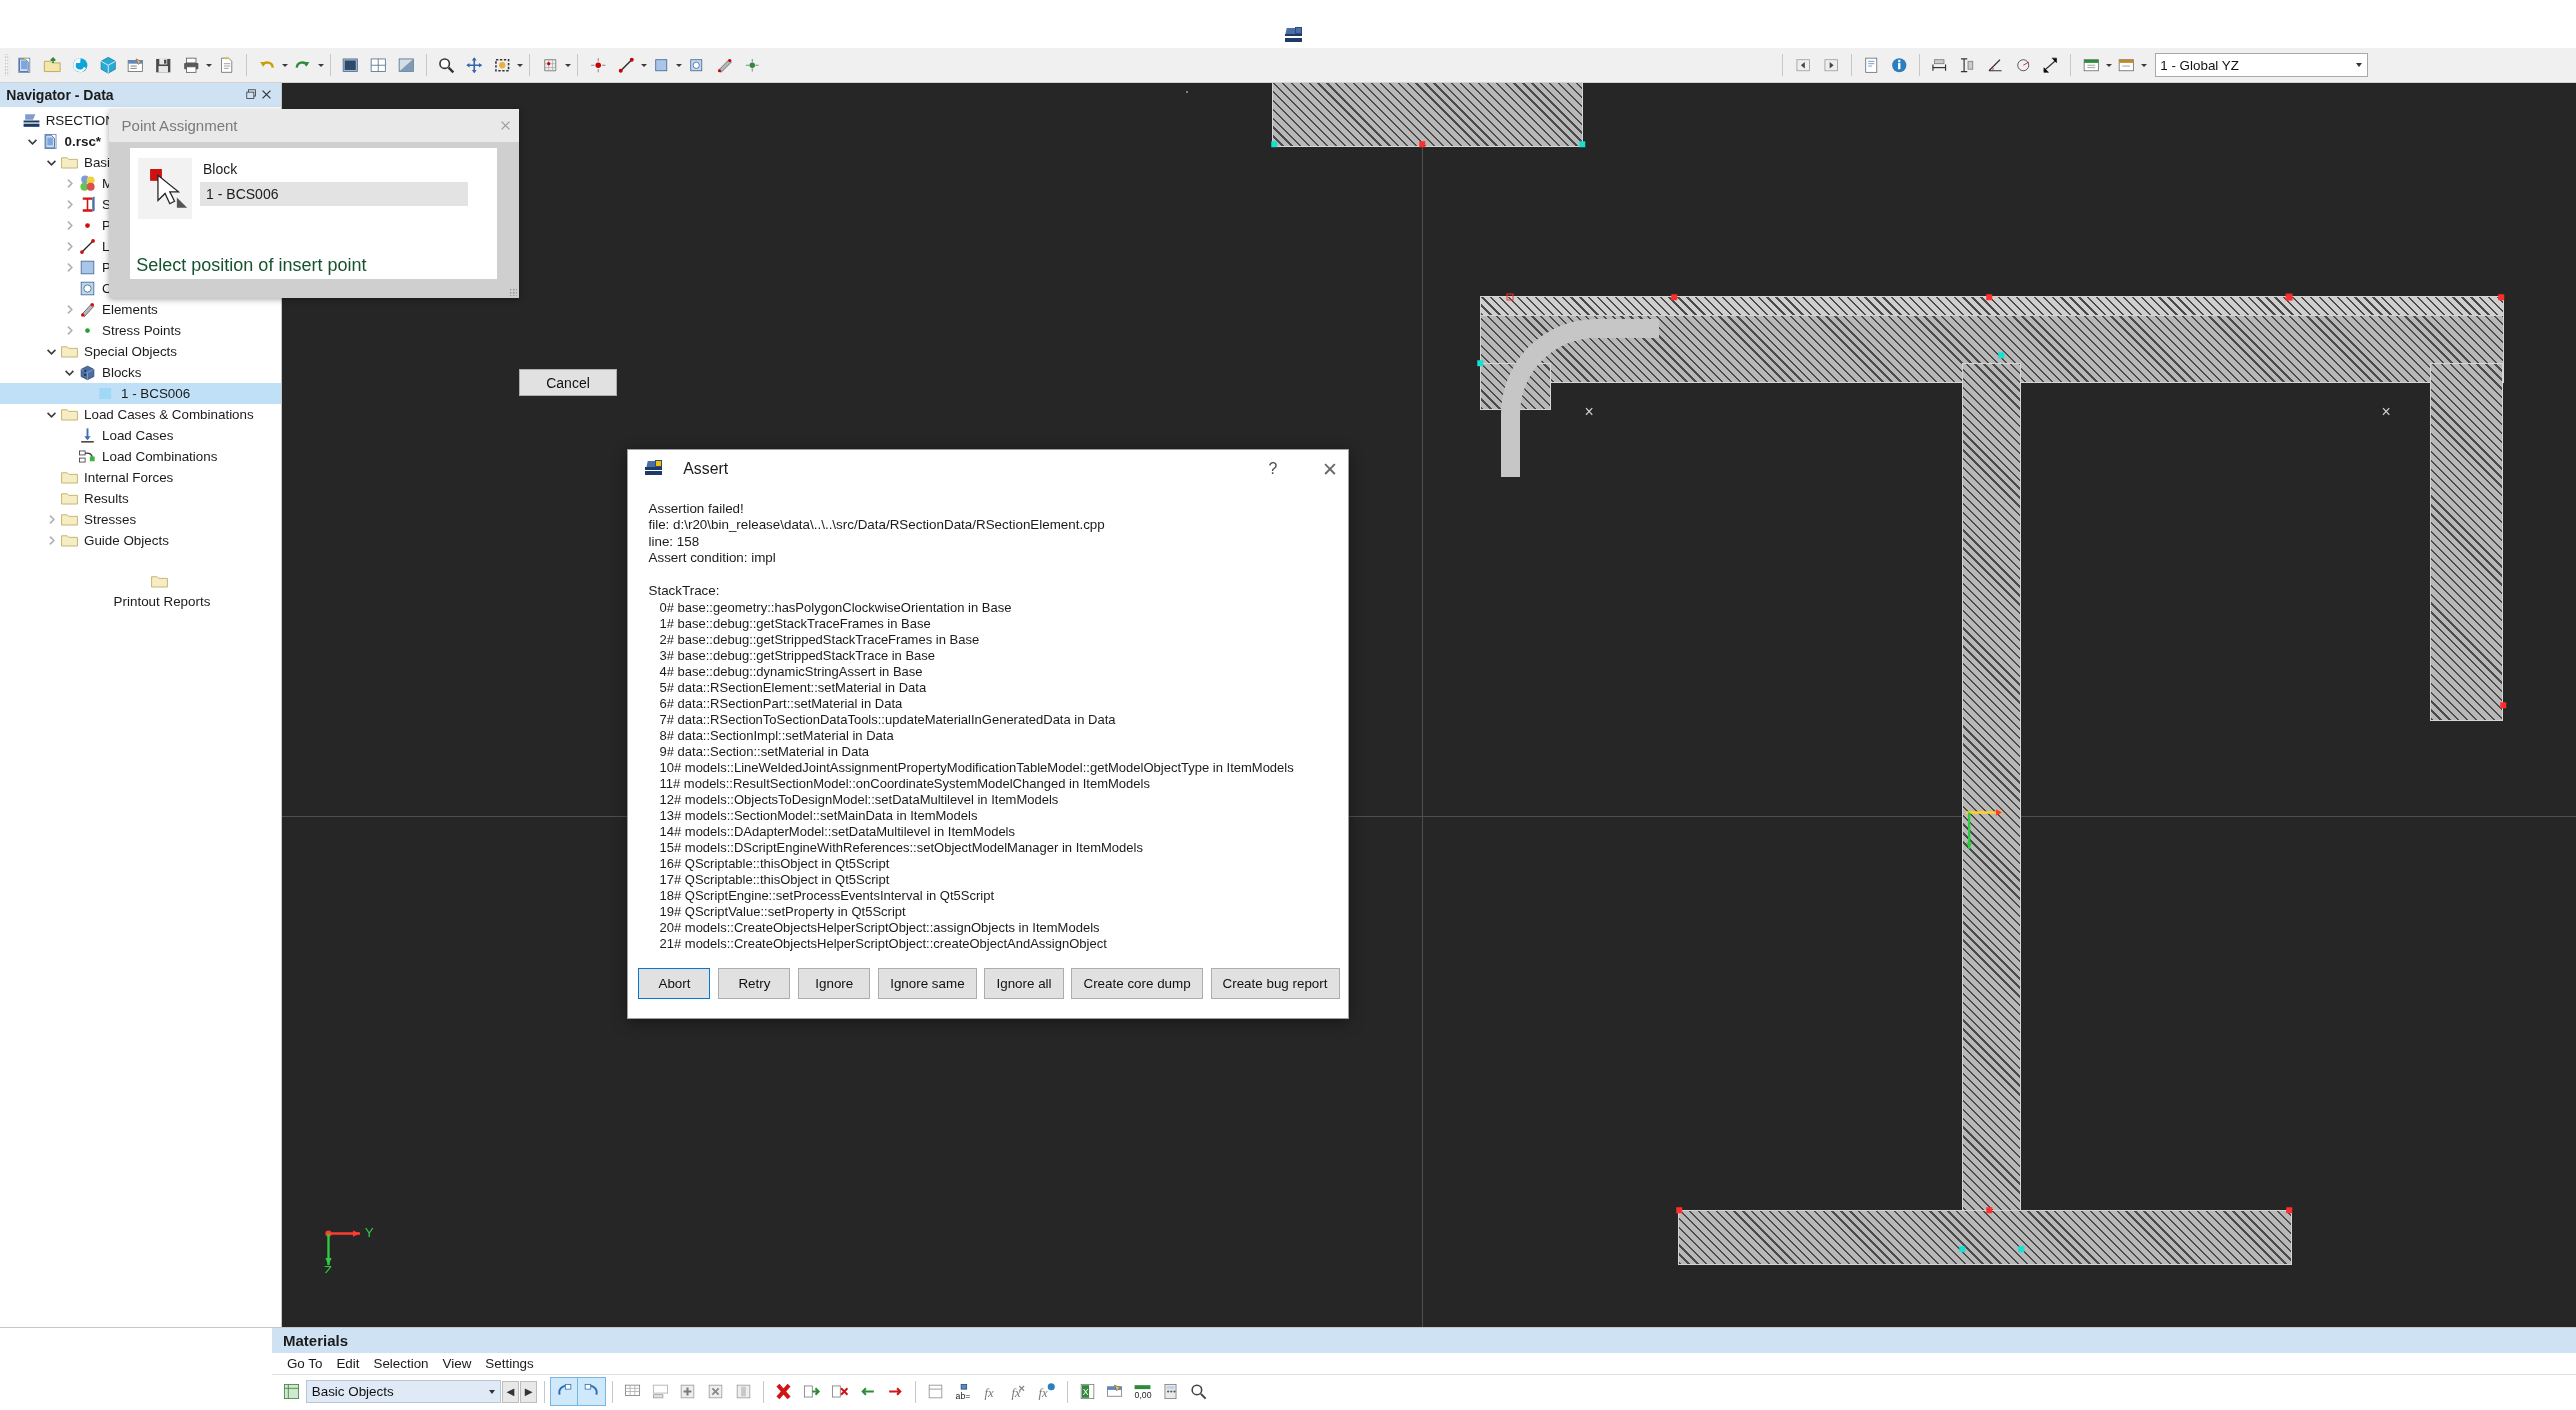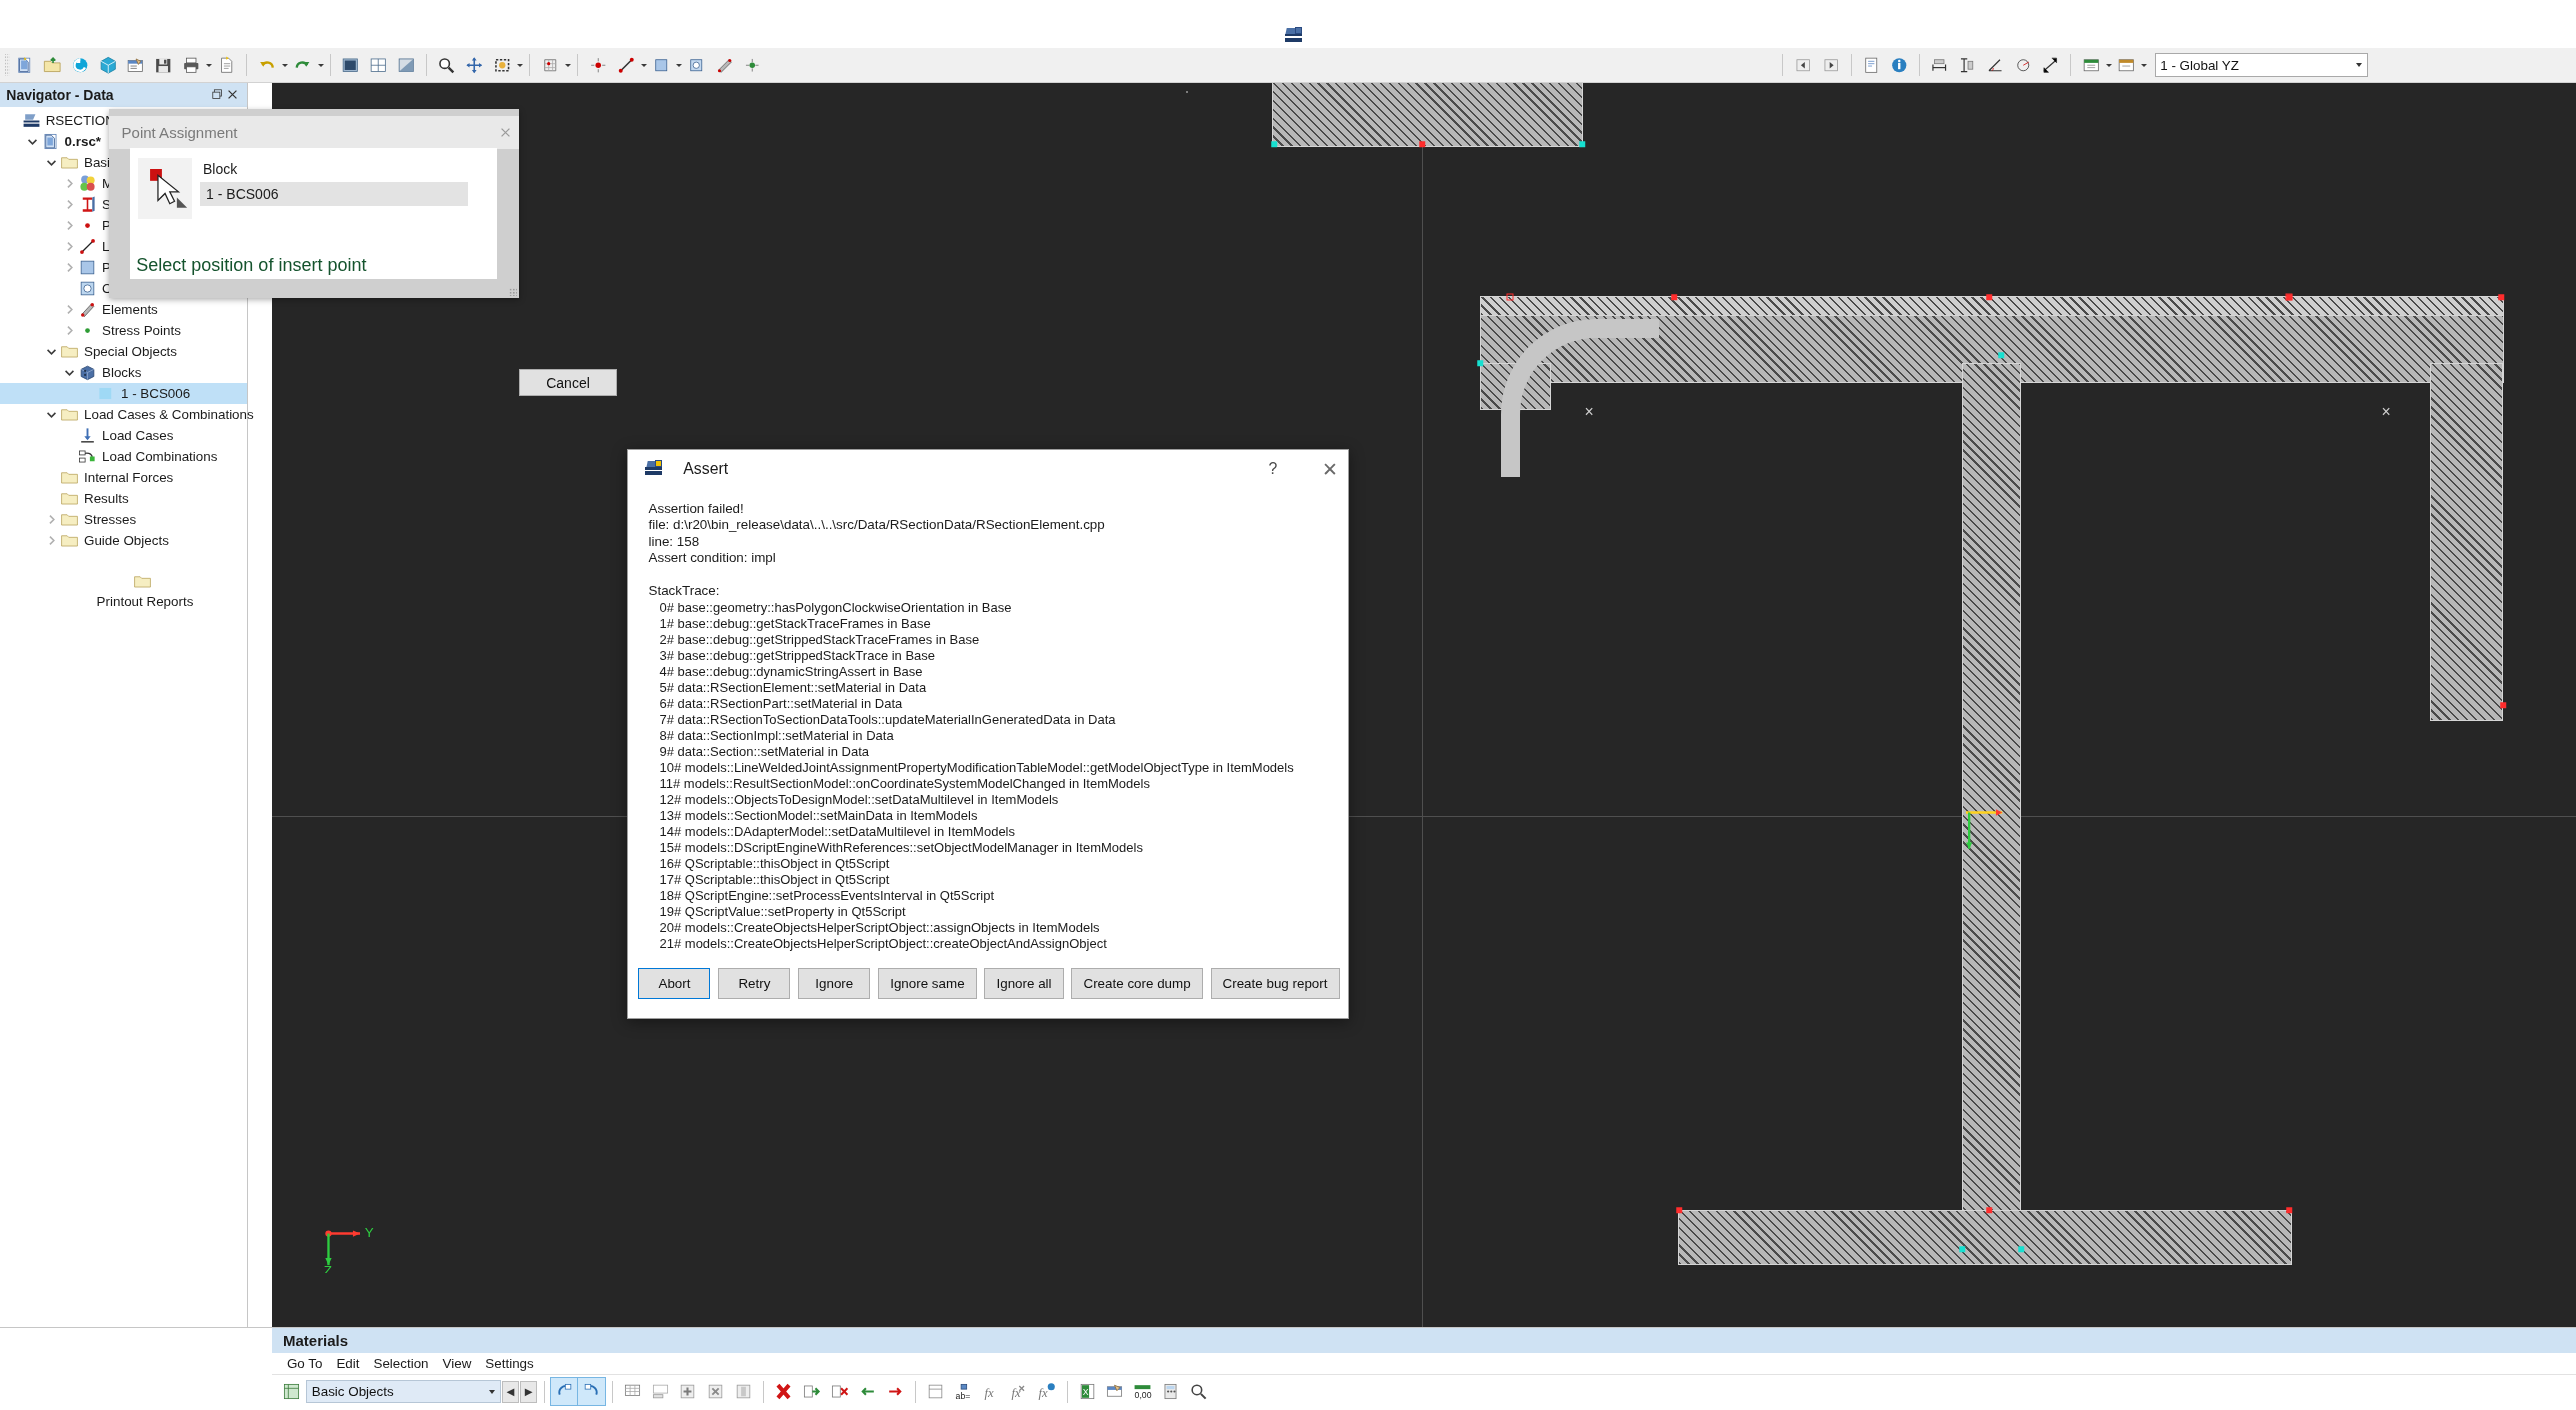--- a/index.html
+++ b/index.html
@@ -58,21 +58,21 @@
   .tcombo {
     width: 213px; height: 23.6px; background: #ffffff; border: 0.8px solid #a9a9a9;
     display: flex; align-items: center; padding: 0 4.7px; font-size: 13.4px; color: #111;
     margin-left: 6.3px; flex: 0 0 auto;
   }
   .tcombo .arrow { margin-left: auto; width:0;height:0;
       border-left:3.9px solid transparent;border-right:3.9px solid transparent;border-top:4.7px solid #333; }
 
   
   .nav {
-    position: absolute; left: 0; top: 83px; width: 248px; height: 1249px;
+    position: absolute; left: 0; top: 83px; width: 282px; height: 1249px;
     background: #ffffff; border-right: 0.8px solid #c6c6c6;
   }
   .nav-header {
     height: 23.6px; background: #cfe2f3; display: flex; align-items: center;
     padding: 0 6.3px; font-size: 14px; font-weight: bold; color: #1b1b1b;
   }
   .nav-header .spacer { flex: 1; }
   .nav-header .hbtn { width: 15.8px; height: 15.8px; display:flex; align-items:center; justify-content:center; }
   .tree { padding-top: 3.2px; font-size: 13.4px; color: #1b1b1b; }
   .tnode { display: flex; align-items: center; height: 21px; white-space: nowrap; }
@@ -105,21 +105,21 @@
   
   .triad { position:absolute; left: 47px; bottom: 59px; width: 71px; height: 71px; }
 
   
   .pa {
     position: absolute; left: 109px; top: 109px; width: 410px; height: 189px;
     background: #cfcfcf; box-shadow: 0 1.6px 6.3px rgba(0,0,0,.35);
   }
   .pa-title {
     height: 33px; background:#e9e9e9; display:flex; align-items:center; padding-left:12.6px;
-    font-size:15px; color:#7a7a7a;margin-top:7px;
+    font-size:15px; color:#7a7a7a;
   }
   .pa-title .cbtn { margin-left:auto; width:27px;height:27px; display:flex;align-items:center;justify-content:center; }
   .pa-body {
     position:absolute; left:21px; top:39px; width:367px; height:103px; background:#ffffff;
     display:flex;
   }
   .pa-iconcell {
     width: 54px; height: 61px; margin:9.5px 7.9px 0 7.9px; position:relative; background:#f2f2f2;
   }
   .pa-cursor { position:absolute; left:12.6px; top:11px; }

